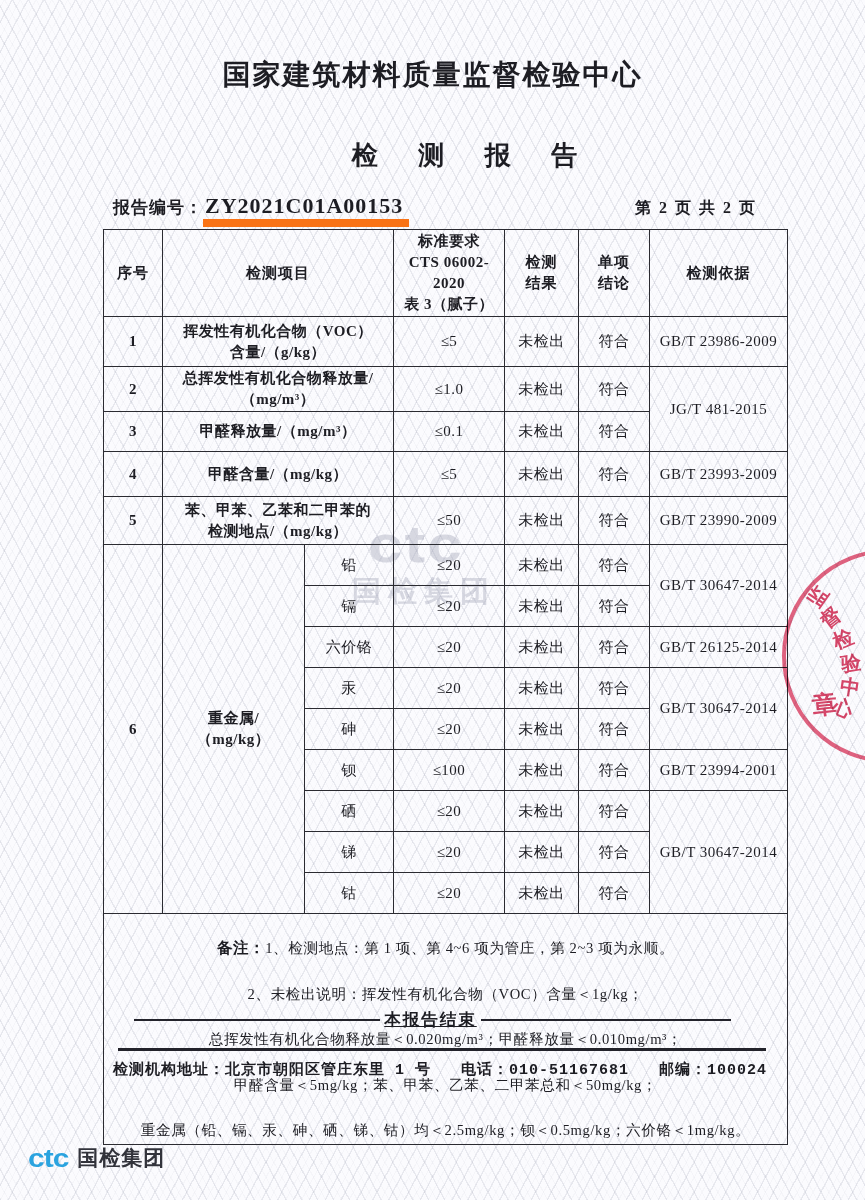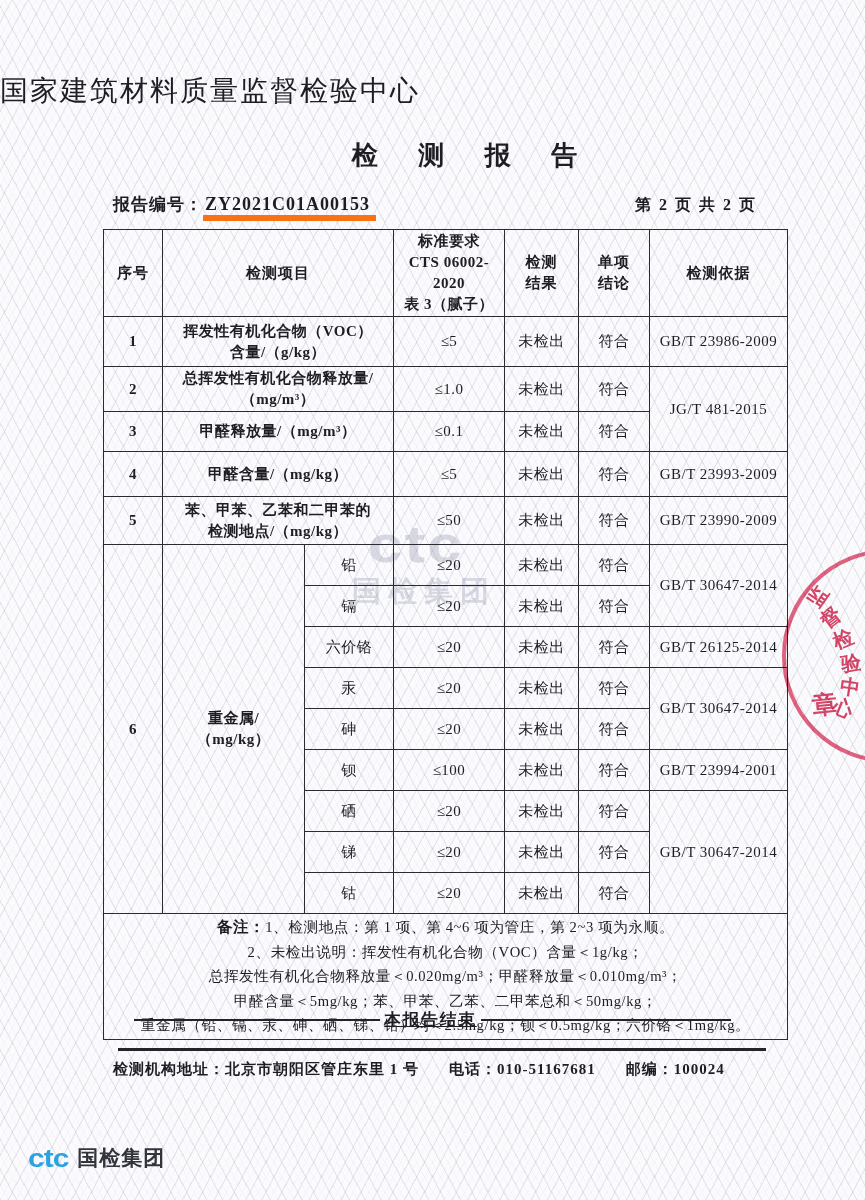--- a/index.html
+++ b/index.html
@@ -10,55 +10,55 @@
     background-color:#fbfbfe;
     background-image:
       repeating-linear-gradient(62deg, rgba(148,152,172,.14) 0 1.4px, transparent 1.4px 14px),
       repeating-linear-gradient(-62deg, rgba(148,152,172,.14) 0 1.4px, transparent 1.4px 14px),
       repeating-linear-gradient(62deg, rgba(148,152,172,.06) 0 1px, transparent 1px 7px),
       repeating-linear-gradient(-62deg, rgba(148,152,172,.06) 0 1px, transparent 1px 7px);
   }
   .abs{position:absolute;}
   .prelines{white-space:pre-line;font-weight:bold;}
 
-  .org-title{top:72px;left:0;width:100%;text-align:left;
-    font-size:28px;font-weight:normal;letter-spacing:2px;z-index:3;}
+  .org-title{top:56px;left:0;width:100%;text-align:center;
+    font-size:28px;font-weight:bold;letter-spacing:2px;z-index:3;}
   .report-title{top:138px;left:0;width:100%;text-align:center;
     font-size:26px;font-weight:bold;letter-spacing:17px;text-indent:17px;z-index:3;padding-left:32px;}
 
   .report-line{top:193px;left:113px;width:644px;display:flex;
     justify-content:space-between;align-items:flex-end;z-index:3;}
   .report-no-label{font-size:17px;font-weight:bold;letter-spacing:1px;}
-  .report-no{font-size:18px;font-weight:bold;letter-spacing:1px;
-    border-bottom:6px solid #f97316;padding:0 6px 1px 2px;}
+  .report-no{font-size:22px;font-weight:bold;letter-spacing:1px;
+    border-bottom:8px solid #f97316;padding:0 6px 1px 2px;}
   .page-info{font-size:16px;font-weight:bold;letter-spacing:2px;}
 
   table.report{position:absolute;top:229px;left:103px;width:684px;
     border-collapse:collapse;table-layout:fixed;z-index:2;}
   table.report td{border:1.7px solid #2b2b31;text-align:center;vertical-align:middle;
     font-size:15px;line-height:21px;padding:1px 2px;background:transparent;letter-spacing:.5px;}
   table.report td.thead{font-weight:bold;letter-spacing:1px;}
   td.std-head{font-size:14px;line-height:18px;font-weight:bold;letter-spacing:0;}
   td.num{font-weight:bold;font-size:16px;}
   td.basis{letter-spacing:0;}
   tr.h-hd{height:64px;} tr.h-50{height:50px;} tr.h-45{height:45px;}
   tr.h-40{height:40px;} tr.h-48{height:48px;} tr.h-41{height:41px;}
   td.notes-cell{text-align:left;vertical-align:top;padding:6px 10px 8px 10px;}
-  .note-line{font-size:14.6px;line-height:24.5px;letter-spacing:.6px;}
+  .note-line{font-size:14.6px;line-height:24.5px;letter-spacing:.6px;margin-top:21px;}
   .note-label{font-weight:bold;font-size:15.5px;}
 
   .end-line{top:1009px;left:0;width:100%;display:flex;align-items:center;
     justify-content:center;z-index:3;}
   .end-dash{height:2.4px;background:#23232b;}
   .end-dash.left{width:246px;} .end-dash.right{width:250px;}
   .end-text{font-size:16.5px;font-weight:bold;letter-spacing:2px;padding:0 4px;text-decoration:underline;}
 
   .footer-rule{top:1048px;left:118px;width:648px;height:3px;background:#23232b;z-index:3;}
   .footer-line{top:1060px;left:113px;width:660px;display:flex;gap:30px;
-    font-size:15px;font-weight:bold;letter-spacing:1px;z-index:3;}
+    font-size:15px;font-weight:bold;letter-spacing:1px;z-index:3;font-family:Liberation Mono, monospace;}
 
   .logo{top:1141px;left:28px;display:flex;align-items:center;z-index:3;}
   .logo-ctc{font-family:"Liberation Sans","DejaVu Sans",sans-serif;font-weight:bold;
     font-size:30px;letter-spacing:-1px;transform:scaleY(.85);}
   .logo-name{font-family:"Liberation Sans","DejaVu Sans",sans-serif;font-weight:bold;
     font-size:21px;margin-left:9px;letter-spacing:1px;color:#32333b;}
 
   .watermark{z-index:1;color:rgba(165,168,185,.42);font-weight:bold;text-align:center;}
   .wm-ctc{top:508px;left:368px;font-size:62px;letter-spacing:2px;
     font-family:"Liberation Sans","DejaVu Sans",sans-serif;transform:scaleY(.85);}

